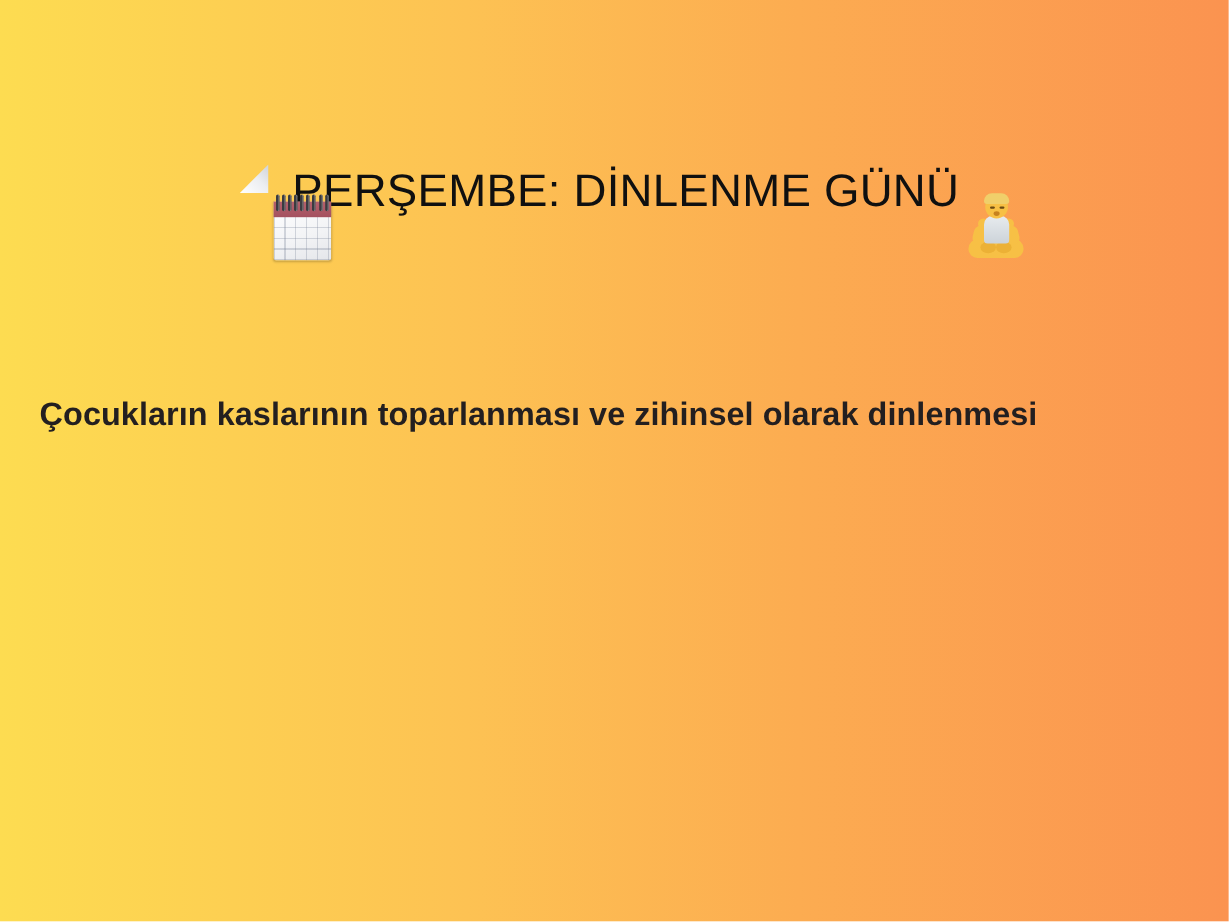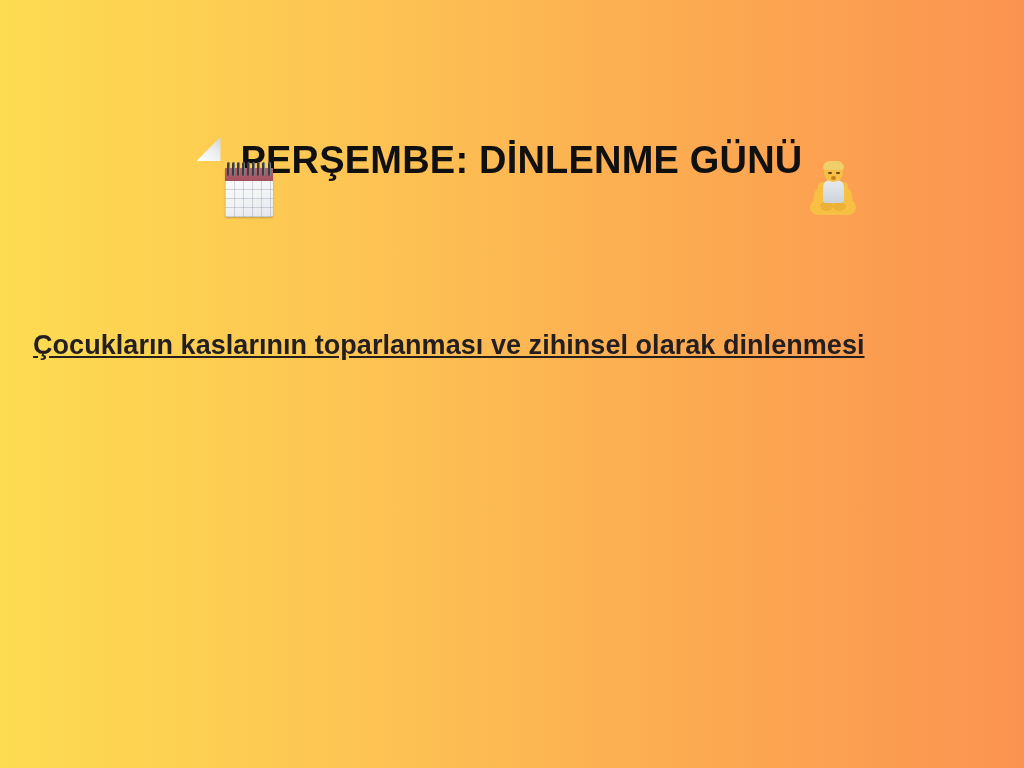--- a/index.html
+++ b/index.html
@@ -39,21 +39,21 @@
   }
 
   .title-emoji {
     display: inline-block;
     line-height: 1;
     flex: 0 0 auto;
   }
 
   #title-text {
     font-size: 38px;
-    font-weight: 700;
+    font-weight: 400;
     color: #101010;
     letter-spacing: 0.2px;
     white-space: nowrap;
     line-height: 1.1;
     margin: 0 5px 0 18px;
     flex: 0 0 auto;
   }
 
   
   .notepad {
@@ -209,21 +209,20 @@
     top: 325px;
     width: 960px;
   }
   .body-line {
     font-size: 27px;
     font-weight: 700;
     color: #231f20;
     line-height: 40px;
     letter-spacing: 0.05px;
     white-space: nowrap;
-    text-decoration: underline;
   }
 </style>
 </head>
 <body>
 
 <div id="slide">
 
   <div id="title-block">
 
     <span class="title-emoji">

